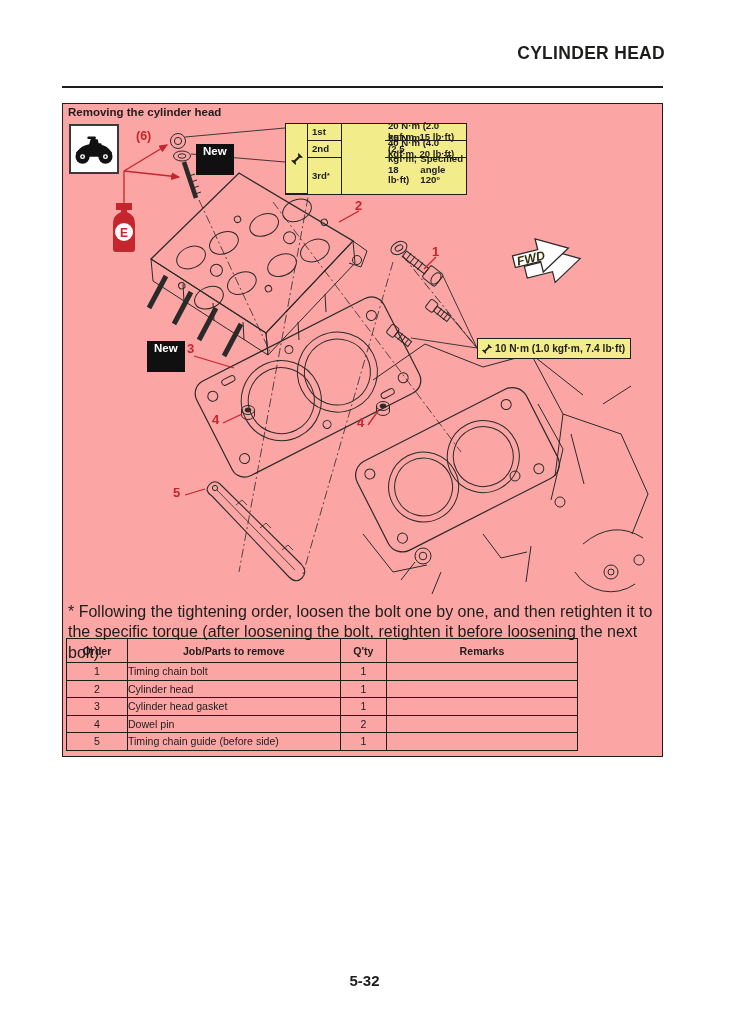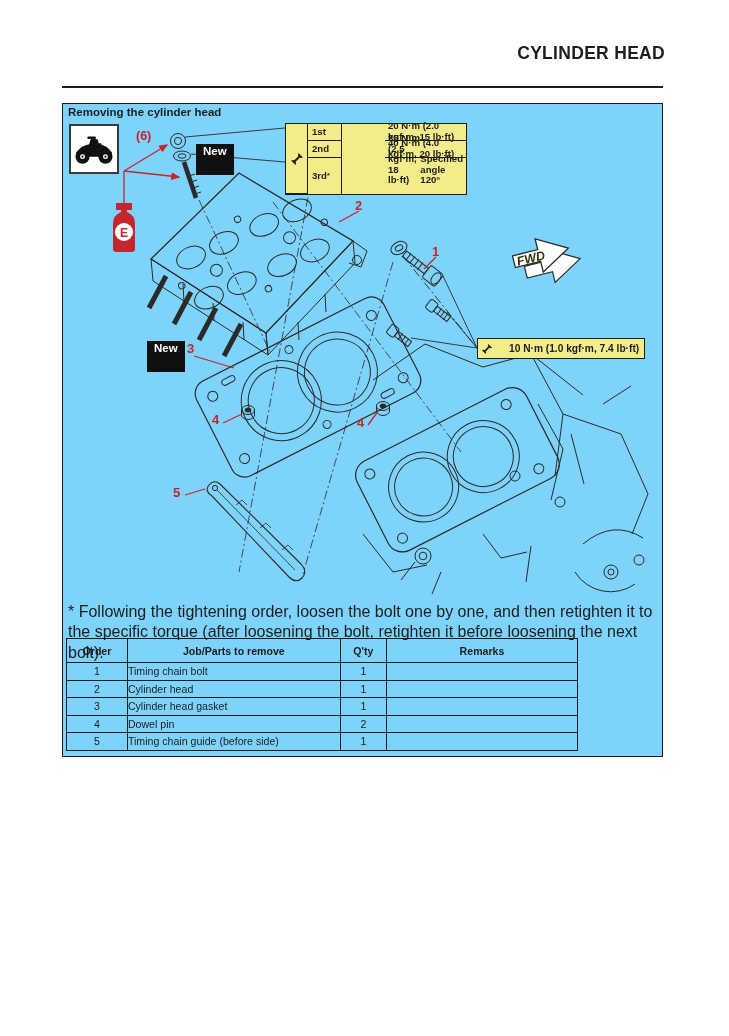--- a/index.html
+++ b/index.html
@@ -17,21 +17,21 @@
     font-size:17.5px; font-weight:bold; letter-spacing:.3px;
   }
   .header-rule {
     position:absolute; left:62px; top:86px; width:601px; height:2px;
     background:#1d1d1b;
   }
 
   
   .main-box {
     position:absolute; left:62px; top:103px; width:601px; height:654px;
-    border:1.4px solid #1d1d1b; overflow:hidden; background:#7dd3fc;
+    border:1.4px solid #1d1d1b; overflow:hidden; background:#fca5a5;
   }
   .section-title {
     position:absolute; left:5px; top:2px;
     font-size:11.5px; font-weight:bold;
   }
   .atv-box {
     position:absolute; left:6px; top:20px; width:50px; height:50px;
     border:2px solid #3a3a3a; background:#fff;
     display:flex; align-items:center; justify-content:center;
   }
@@ -49,21 +49,21 @@
   .torque-table .wrench-cell { grid-row:1 / 4; justify-content:center; }
   .torque-table .step { justify-content:flex-start; padding-left:4px; }
   .torque-table .val  { border-right:none;margin-left:43px; }
   .torque-table .row3 { border-bottom:none; }
   .torque-table .val3 { flex-direction:row; align-items:flex-end; justify-content:center; }
   sup { font-size:7px; vertical-align:super; }
 
   
   .torque-callout {
     position:absolute; left:414px; top:234px; height:21px;
-    display:flex; align-items:center; gap:16px; padding:0 5px 0 3px;
+    display:flex; align-items:center; gap:2px; padding:0 5px 0 3px;
     border:1.4px solid #1d1d1b; background:#f3ec8a;
     font-size:10.2px; font-weight:bold; white-space:nowrap;
   }
 
   
   .red-label { position:absolute; color:#c5252c; font-weight:bold; font-size:13px; }
   .new-tag {
     position:absolute; background:#101010; color:#ffffff;
     font-size:11.5px; font-weight:bold; padding:1px 7px 18px;
   }
@@ -408,14 +408,15 @@
             <td class="j">Timing chain guide (before side)</td>
             <td class="c">1</td>
             <td></td>
           </tr>
         </tbody>
       </table>
     </div>
 
   </div>
 
+  <div class="page-number">5-32</div>
 
 </div>
 
 </body></html>

